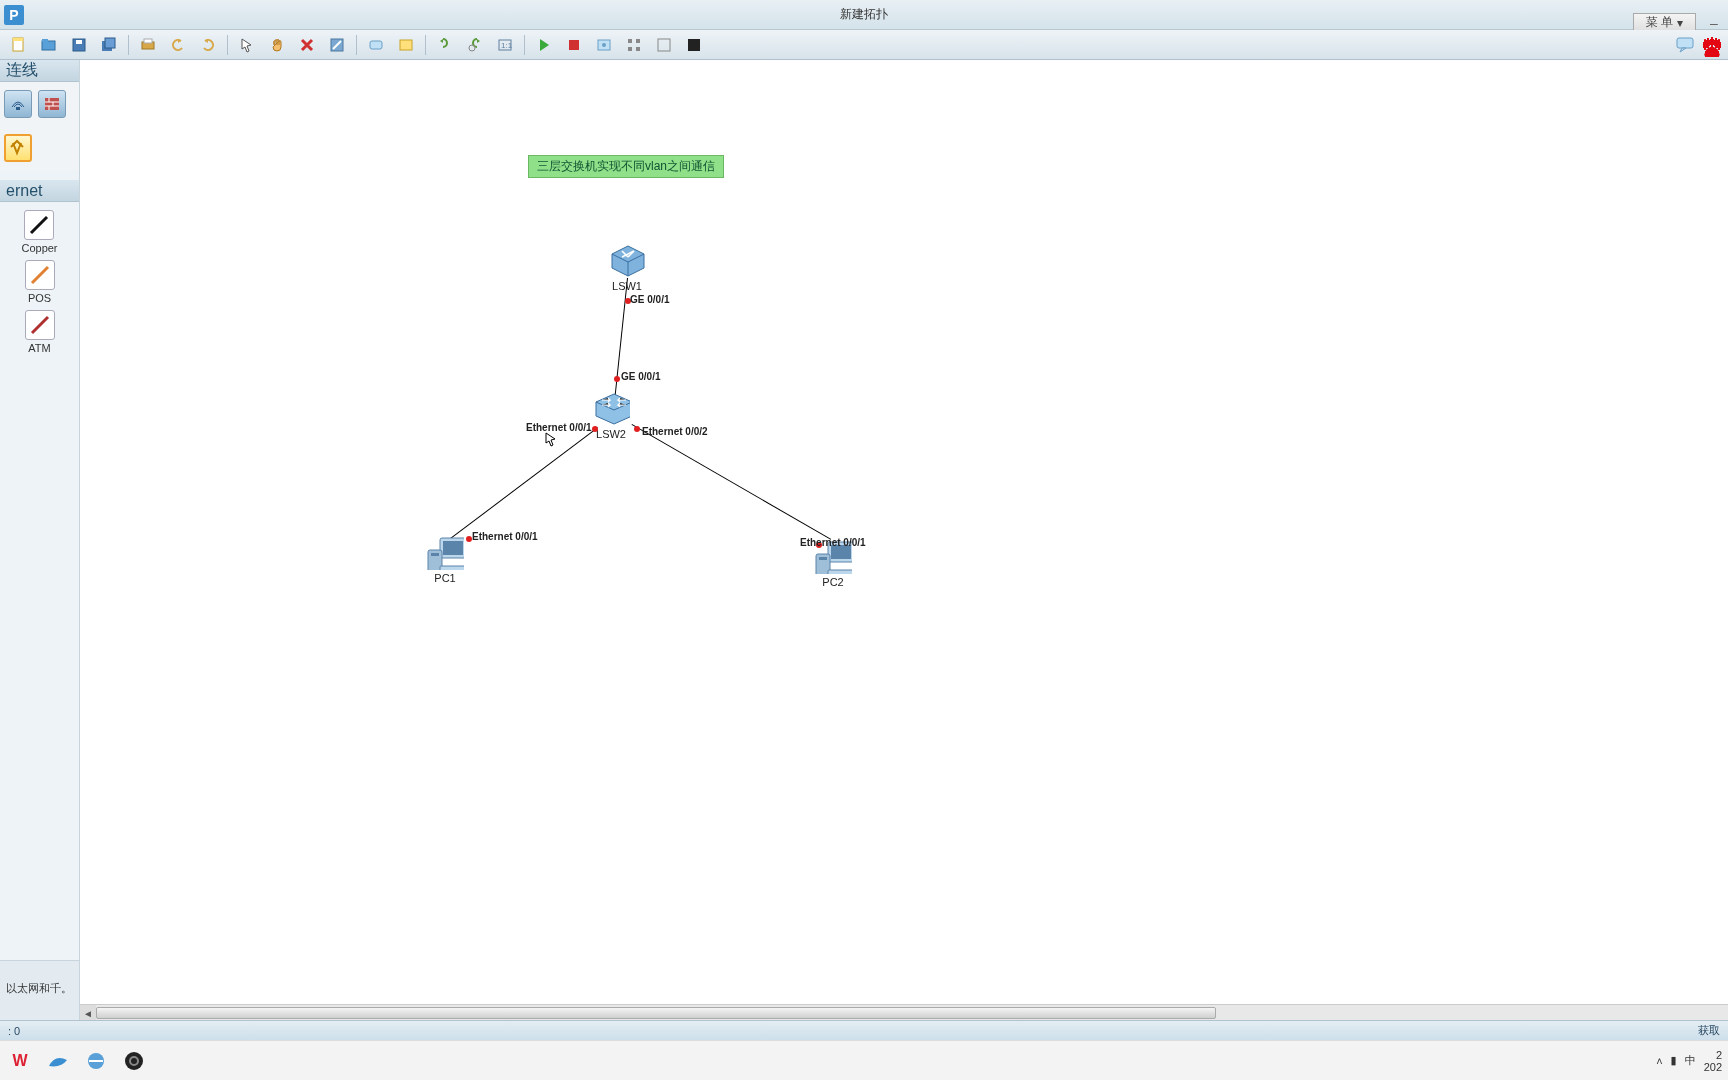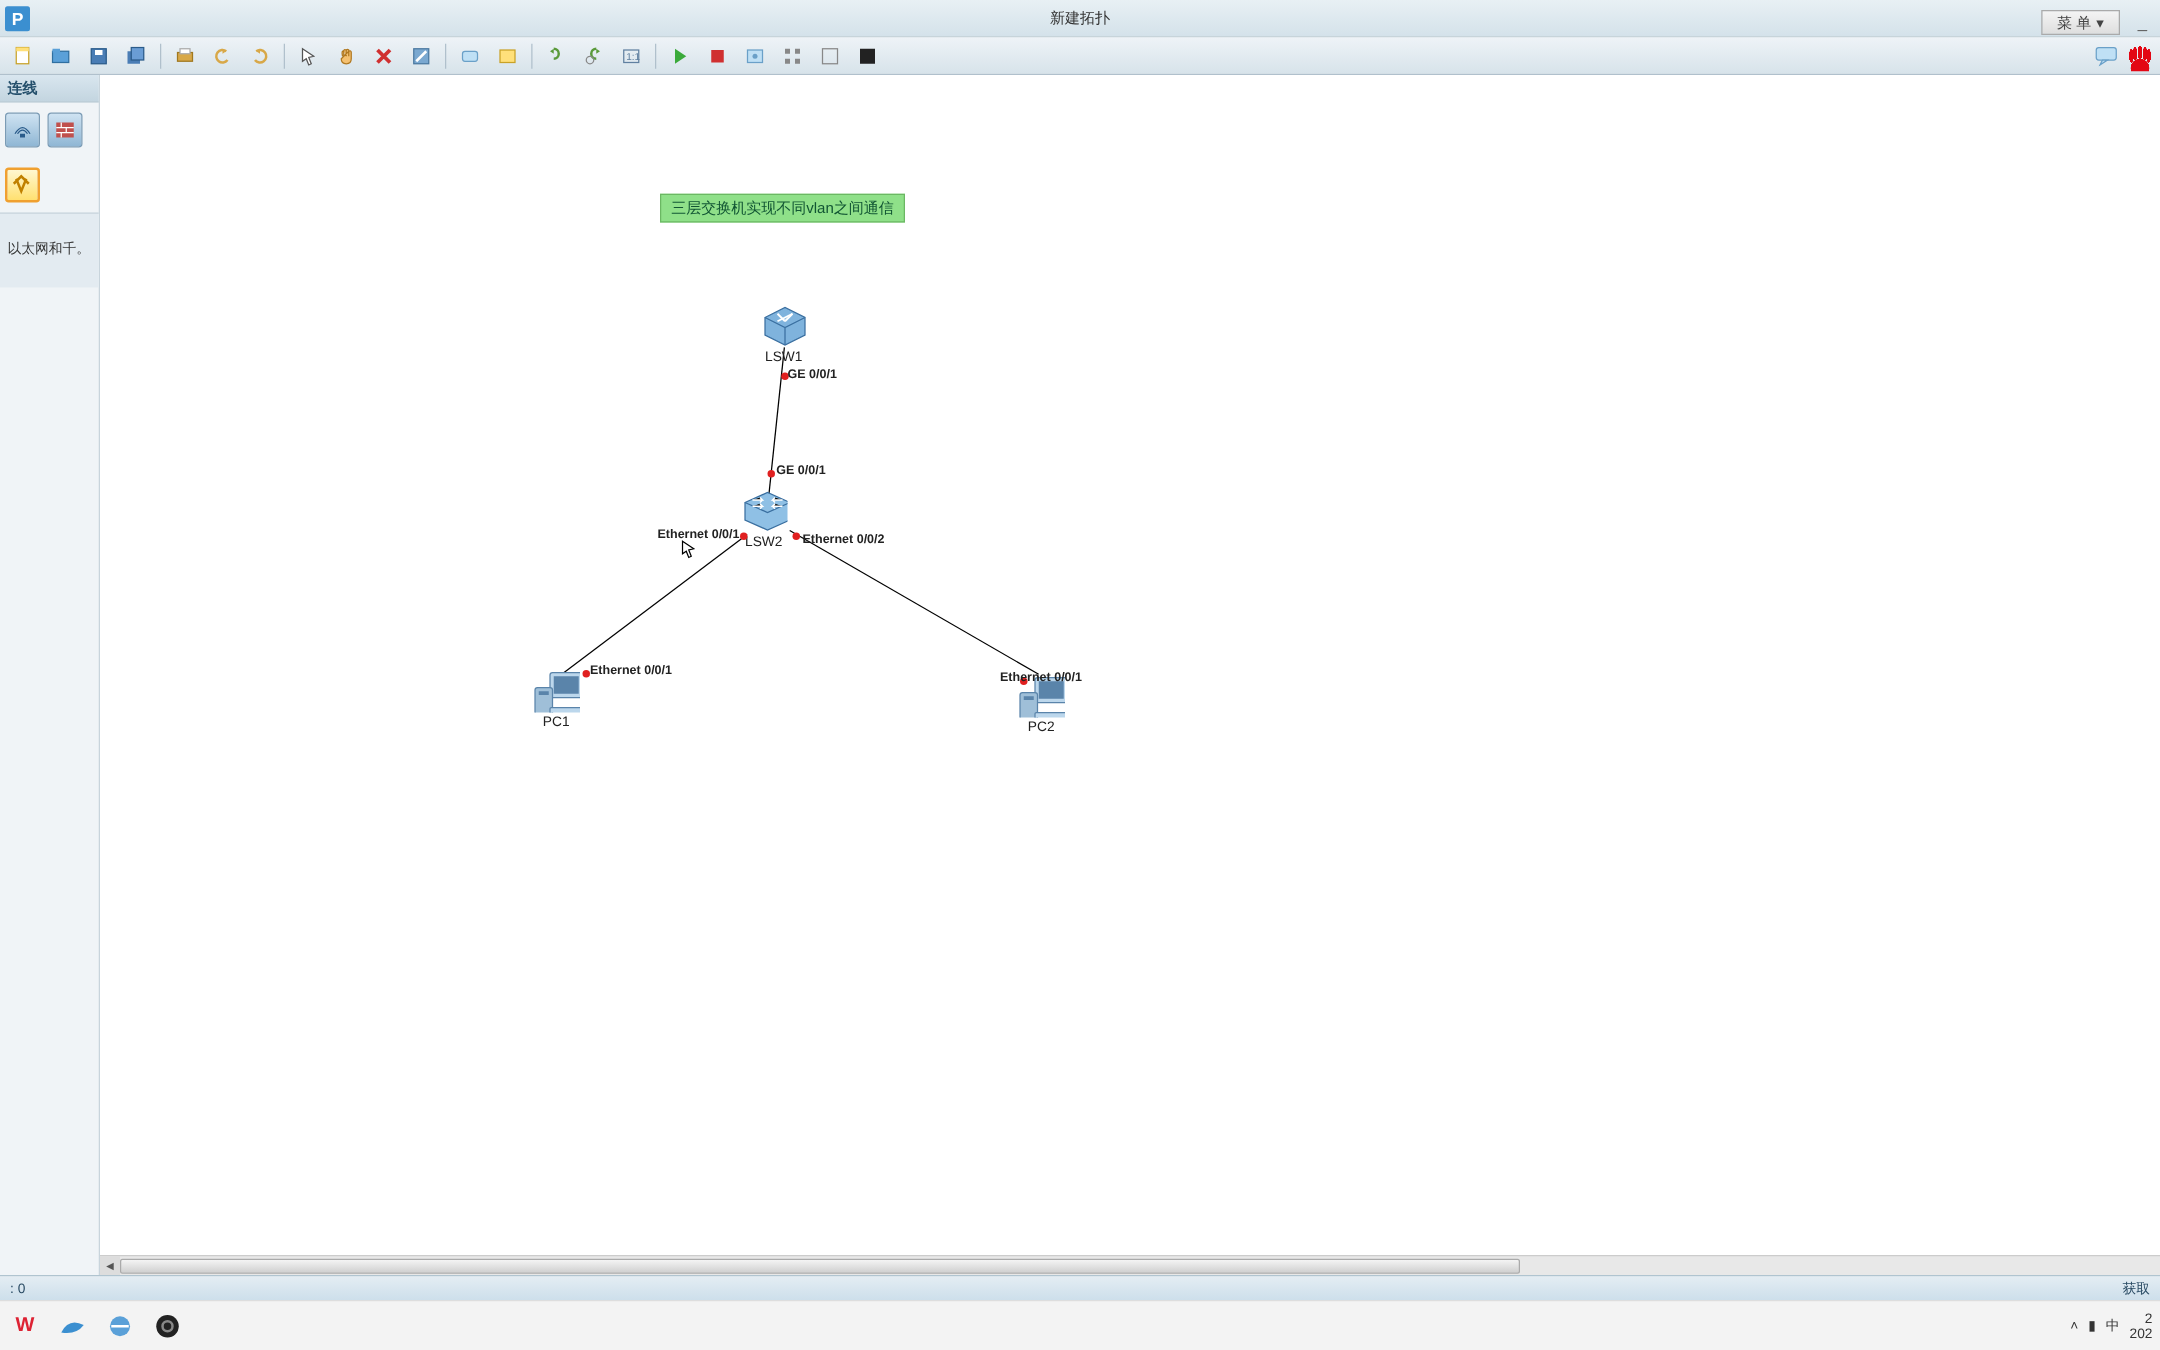--- a/index.html
+++ b/index.html
@@ -26,21 +26,21 @@
     width: 20px; height: 20px; margin-left: 4px;
     background: #3b8fd0; border-radius: 2px;
     color: #fff; font-weight: bold; font-size: 14px;
     display:flex; align-items:center; justify-content:center;
   }
   .title-text {
     position: absolute; left: 50%; transform: translateX(-50%);
     color: #333;
   }
   .title-right {
-    position: absolute; right: 0; display:flex; height:100%;margin-top:16px;
+    position: absolute; right: 0; display:flex; align-items:center; height:100%;margin-top:16px;
   }
   .menu-btn {
     padding: 2px 12px; border: 1px solid #aaa;
     background: linear-gradient(to bottom,#f4f4f4,#dedede);
     margin-right: 4px; font-size: 12px; color:#444;
     height: 20px; display:flex; align-items:center;
   }
   .win-btn { width: 28px; height:100%; display:flex; align-items:center; justify-content:center; color:#666; font-size:14px;}
 
   
@@ -83,21 +83,21 @@
   
   .left-panel {
     width: 80px;
     background: #f0f4f7;
     border-right: 1px solid #c8d4dc;
     display:flex; flex-direction:column;
   }
   .panel-header {
     background: linear-gradient(to bottom,#d9e6ef,#c3d5e0);
     height: 22px; display:flex; align-items:center; padding-left:6px;
-    color:#25506c; font-size:12px; border-bottom:1px solid #b0c4d0;font-weight:bold;
+    color:#25506c; font-size:16px; border-bottom:1px solid #b0c4d0;
   }
   .panel-body {
     padding: 8px 4px; display:flex; flex-wrap:wrap; gap:6px;
   }
   .dev-icon {
     width: 28px; height:28px;
     background: linear-gradient(to bottom,#cfe3f2,#8fb6d4);
     border:1px solid #7a9bb5; border-radius:3px;
     display:flex; align-items:center; justify-content:center;
     color:#2a4b64; font-size:14px;
@@ -380,20 +380,49 @@
     </div>
     <div class="panel-body">
       <div class="dev-icon selected">
         <svg width="18" height="18">
             <path d="M4 4 L8 14 L12 4" fill="none" stroke="#c08000" stroke-width="2"></path>
             <path d="M2 8 L8 2 L14 8" fill="none" stroke="#c08000" stroke-width="2"></path>
           </svg>
       </div>
     </div>
 
+    <div class="left-spacer">
+      <div class="panel-header" style="margin-top:10px;">ernet</div>
+      <div class="cable-list">
+        <div class="cable-item">
+          <div class="cable-icon">
+              <svg width="22" height="22">
+                <line x1="3" y1="19" x2="19" y2="3" stroke="#111" stroke-width="3"></line>
+              </svg>
+            </div>
+          <div class="cable-label">Copper</div>
+        </div>
+        <div class="cable-item">
+          <div class="cable-icon">
+              <svg width="22" height="22">
+                <line x1="3" y1="19" x2="19" y2="3" stroke="#e08030" stroke-width="3"></line>
+              </svg>
+            </div>
+          <div class="cable-label">POS</div>
+        </div>
+        <div class="cable-item">
+          <div class="cable-icon">
+              <svg width="22" height="22">
+                <line x1="3" y1="19" x2="19" y2="3" stroke="#b03030" stroke-width="3"></line>
+              </svg>
+            </div>
+          <div class="cable-label">ATM</div>
+        </div>
+      </div>
+    </div>
 
     <div class="desc-box">以太网和千。</div>
   </div>
 
   <div class="canvas-wrap">
     <div class="canvas">
 
       <div class="note-box" style="left:448px; top:95px;">三层交换机实现不同vlan之间通信</div>
 
       <div class="link" style="left:548px; top:218px; width:120px; transform:rotate(96deg);"></div>

